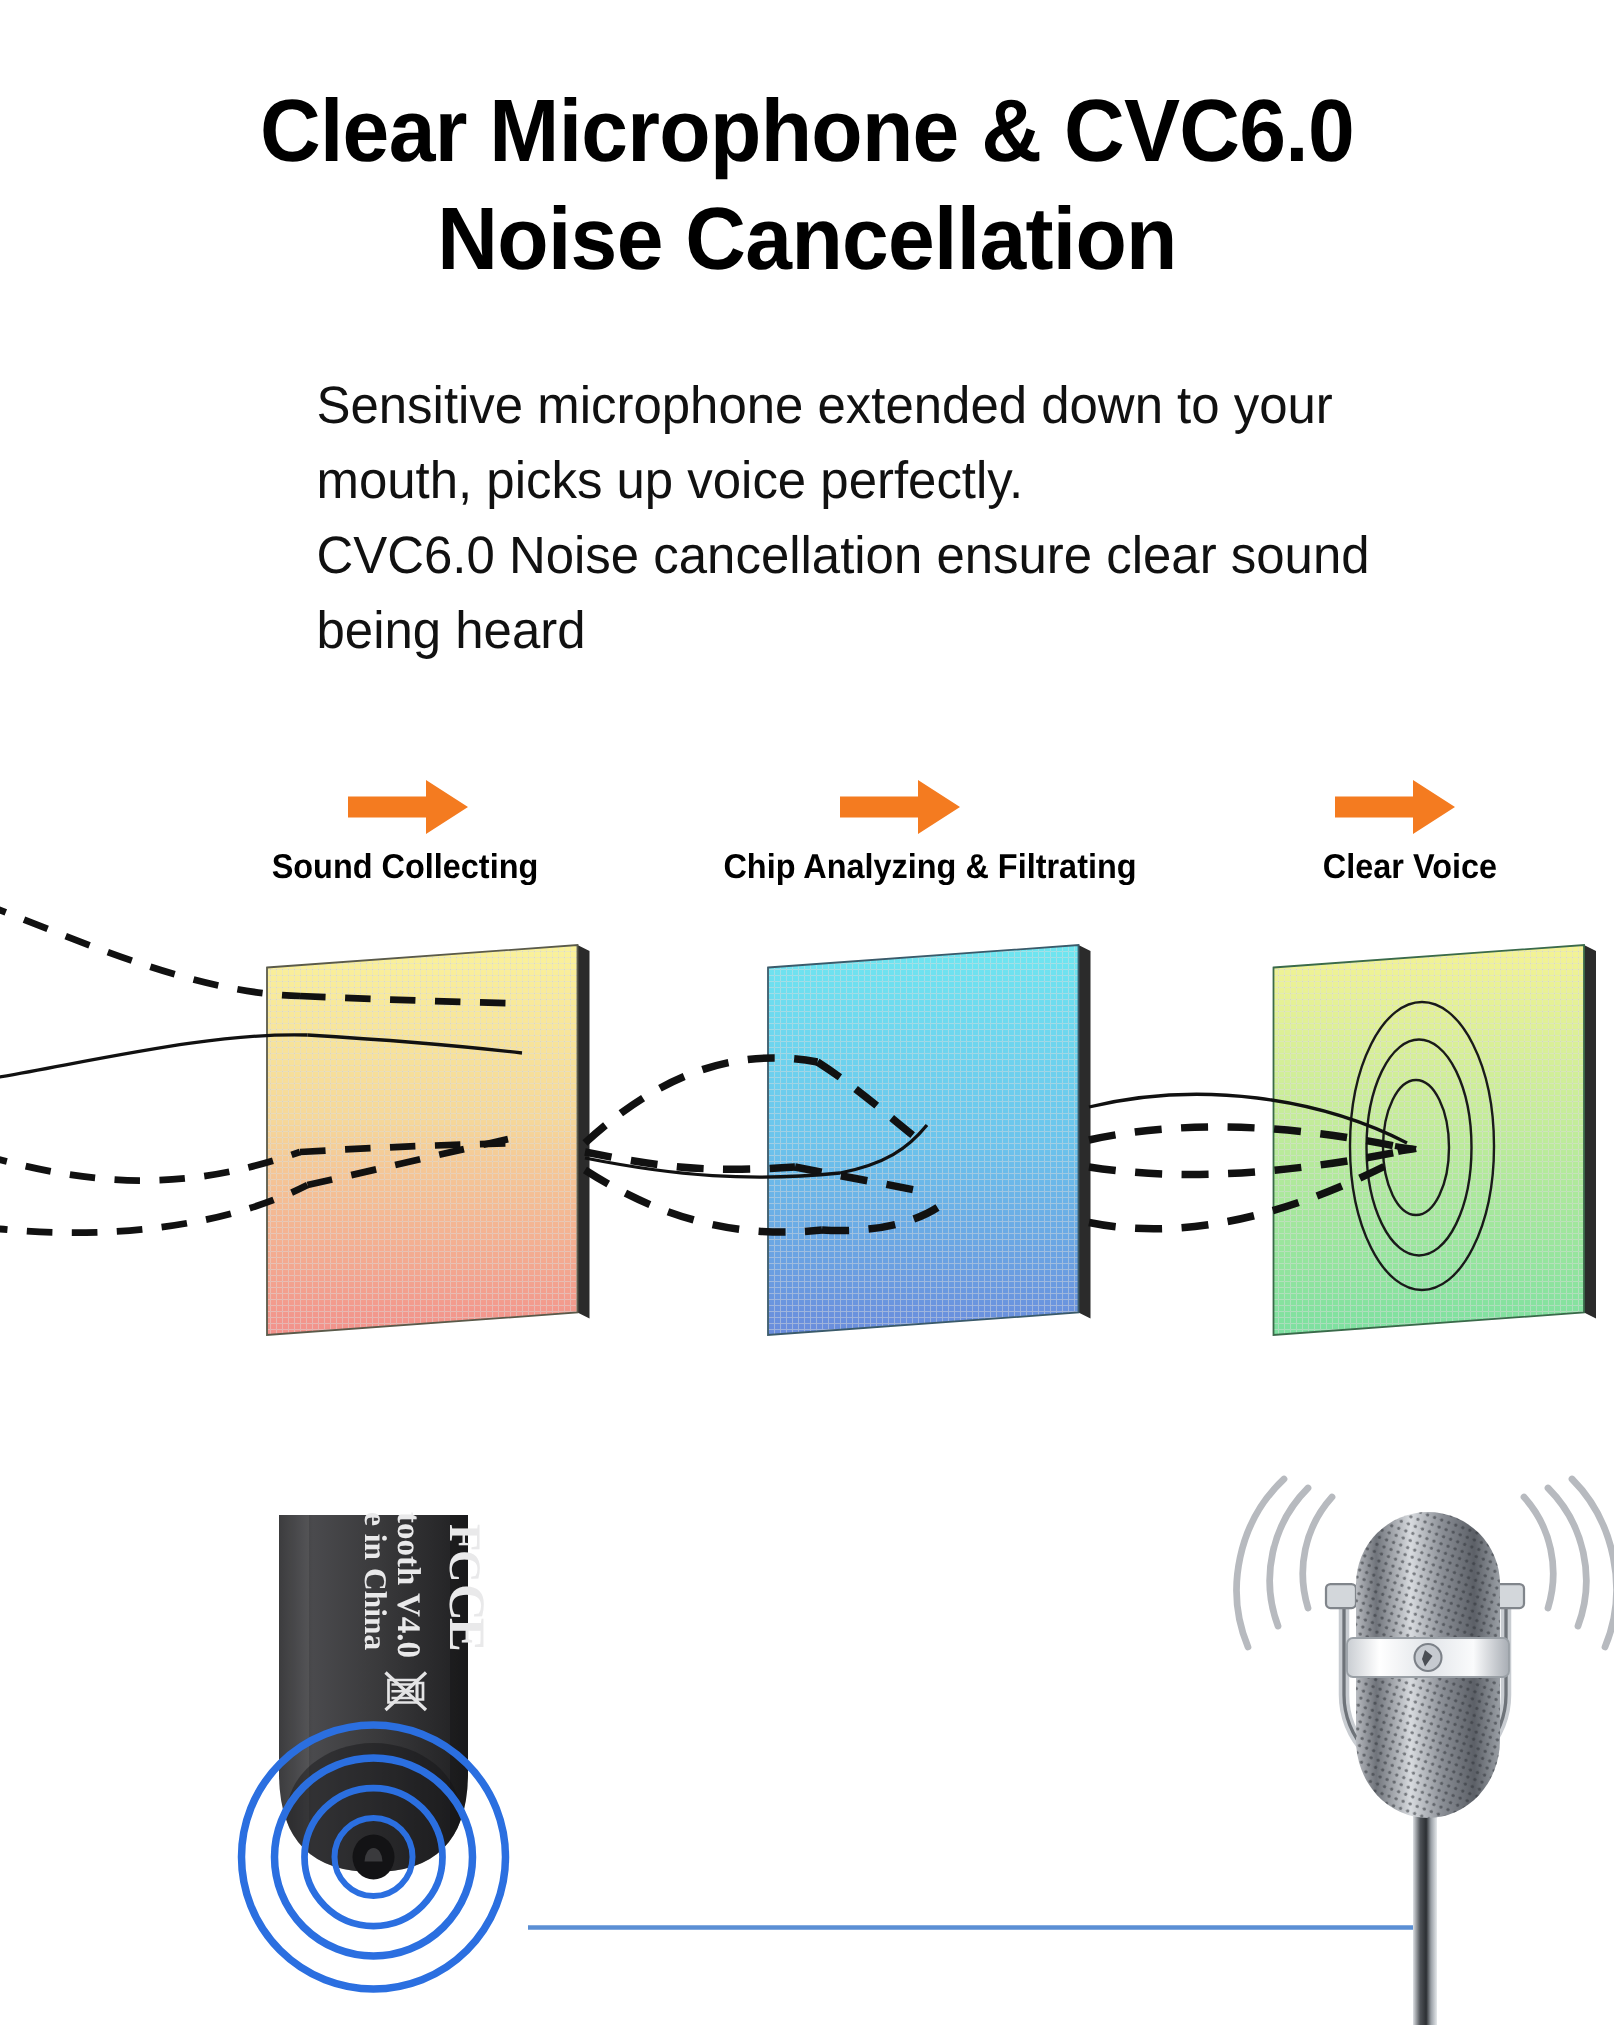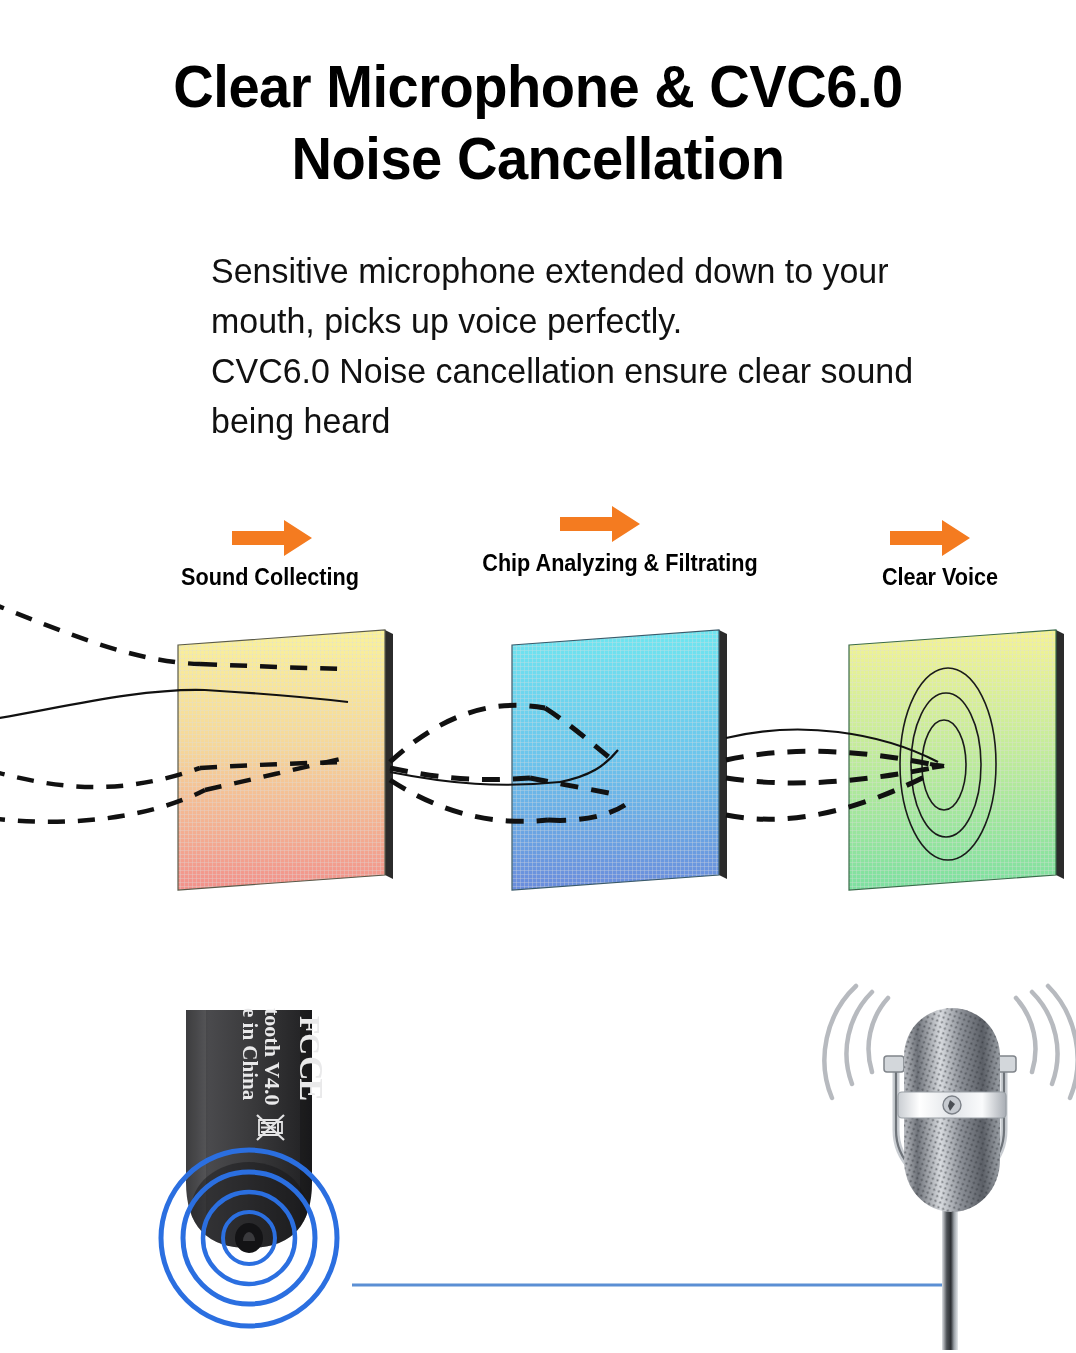--- a/index.html
+++ b/index.html
@@ -62,21 +62,21 @@
   }
   .step-label {
     font-family: "Liberation Sans Narrow", "Liberation Sans", sans-serif;
     font-weight: 700;
     font-size: 23px;
     line-height: 26px;
     white-space: nowrap;
     transform: scaleX(0.94);
   }
   #step-0 { left: 120px;  top: 518px; width: 300px; }
-  #step-1 { left: 420px;  top: 504px; width: 400px; }
+  #step-1 { left: 420px;  top: 518px; width: 400px; }
   #step-2 { left: 790px;  top: 518px; width: 300px; }
   #step-0 .step-arrow { margin-left: 112px; }
   #step-1 .step-arrow { margin-left: 140px; }
   #step-2 .step-arrow { margin-left: 100px; }
 
   
   #diagram-stage {
     position: absolute;
     left: 0; top: 590px;
     width: 1076px; height: 345px;

